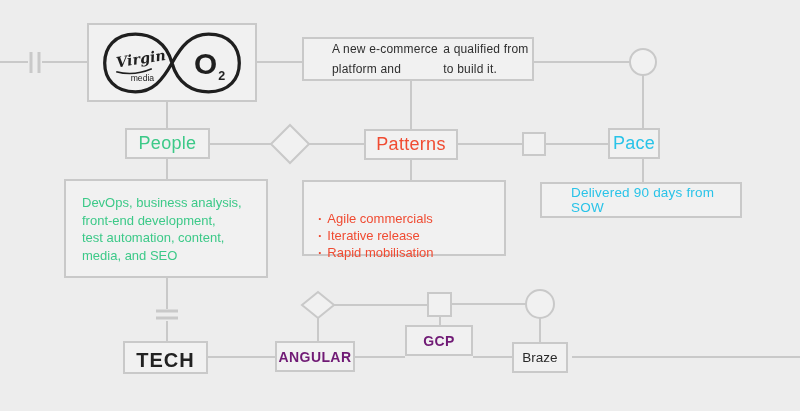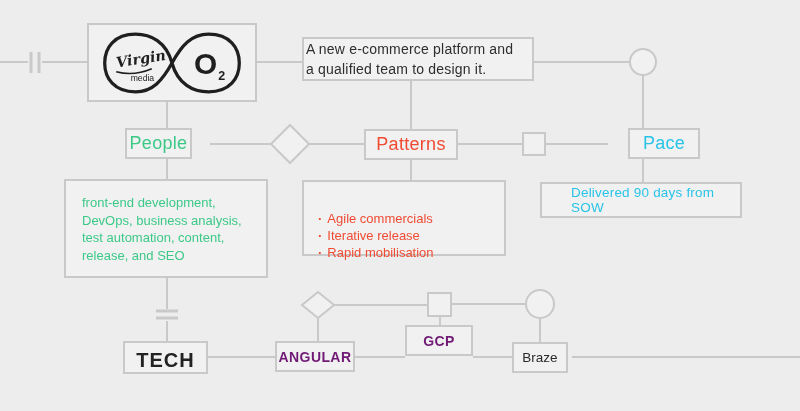--- a/index.html
+++ b/index.html
@@ -16,22 +16,22 @@
   .canvas{
     position:relative; width:800px; height:411px; background:var(--bg);
     overflow:hidden;
   }
   .wires{position:absolute; left:0; top:0; width:800px; height:411px;}
   .node{
     position:absolute; box-sizing:border-box;
     border:2px solid var(--wire); background:var(--fill);
     display:flex; align-items:center; justify-content:center;
   }
-  .intro-box{flex-direction:column; align-items:flex-start; justify-content:center;
-    padding-left:2px; color:var(--ink); font-size:14px; line-height:20px; letter-spacing:0.2px;}
+  .intro-box{flex-direction:row; align-items:flex-start; justify-content:center;
+    padding-left:28px; color:var(--ink); font-size:12px; line-height:20px; letter-spacing:0.2px;}
   .pillar{font-size:18px; letter-spacing:0.3px;}
   .pillar-people{color:var(--green);}
   .pillar-patterns{color:var(--orange);}
   .pillar-pace{color:var(--cyan);}
   .detail-green{flex-direction:column; align-items:flex-start; justify-content:flex-start;
     padding:13px 10px 0 16px; color:var(--green); font-size:13px; line-height:17.5px;}
   .detail-red{flex-direction:column; align-items:flex-start; justify-content:flex-start;
     padding:28px 10px 0 14px; color:var(--orange); font-size:13px; line-height:17px;}
   .detail-red .bullet{display:inline-block; margin-right:5px; font-weight:bold;}
   .detail-cyan{color:var(--cyan); font-size:13.5px; letter-spacing:0.2px;padding-left:29px;}
@@ -99,38 +99,38 @@
       <text x="20" y="38" transform="rotate(-9 38 34)" font-family="DejaVu Serif, serif" font-style="italic" font-weight="bold" font-size="15" fill="#1f1f1f" stroke="none">Virgin</text>
       <path d="M20 45 Q38 50 57 42" stroke="#1f1f1f" stroke-width="1.6" fill="none"></path>
       <text x="35" y="55" font-family="Liberation Sans, sans-serif" font-size="9" fill="#1f1f1f" stroke="none">media</text>
       <text x="101" y="47" font-family="Liberation Sans, sans-serif" font-weight="bold" font-size="31" fill="#1f1f1f" stroke="none">O</text>
       <text x="126" y="54" font-family="Liberation Sans, sans-serif" font-weight="bold" font-size="13" fill="#1f1f1f" stroke="none">2</text>
     </svg>
   </div>
 
   <div class="node intro-box" style="left:302px; top:37px; width:232px; height:44px;">
     <div>A new e-commerce platform and</div>
-    <div>a qualified team to design it.</div>
+    <div>a qualified from to build it.</div>
   </div>
 
-  <div class="node pillar pillar-people" style="left:125px; top:128px; width:67px; height:31px;">
+  <div class="node pillar pillar-people" style="left:125px; top:128px; width:85px; height:31px;">
     <span>People</span>
   </div>
   <div class="node pillar pillar-patterns" style="left:364px; top:129px; width:94px; height:31px;">
     <span>Patterns</span>
   </div>
-  <div class="node pillar pillar-pace" style="left:608px; top:128px; width:72px; height:31px;margin-left:20px;">
+  <div class="node pillar pillar-pace" style="left:608px; top:128px; width:52px; height:31px;">
     <span>Pace</span>
   </div>
 
   <div class="node detail-green" style="left:64px; top:179px; width:204px; height:99px;">
+    <div>DevOps, business analysis,</div>
     <div>front-end development,</div>
-    <div>DevOps, business analysis,</div>
     <div>test automation, content,</div>
-    <div>release, and SEO</div>
+    <div>media, and SEO</div>
   </div>
 
   <div class="node detail-red" style="left:302px; top:180px; width:204px; height:76px;">
     <div><span class="bullet">·</span><span>Agile commercials</span></div>
     <div><span class="bullet">·</span><span>Iterative release</span></div>
     <div><span class="bullet">·</span><span>Rapid mobilisation</span></div>
   </div>
 
   <div class="node detail-cyan" style="left:540px; top:182px; width:202px; height:36px;">
     <span>Delivered 90 days from SOW</span>

